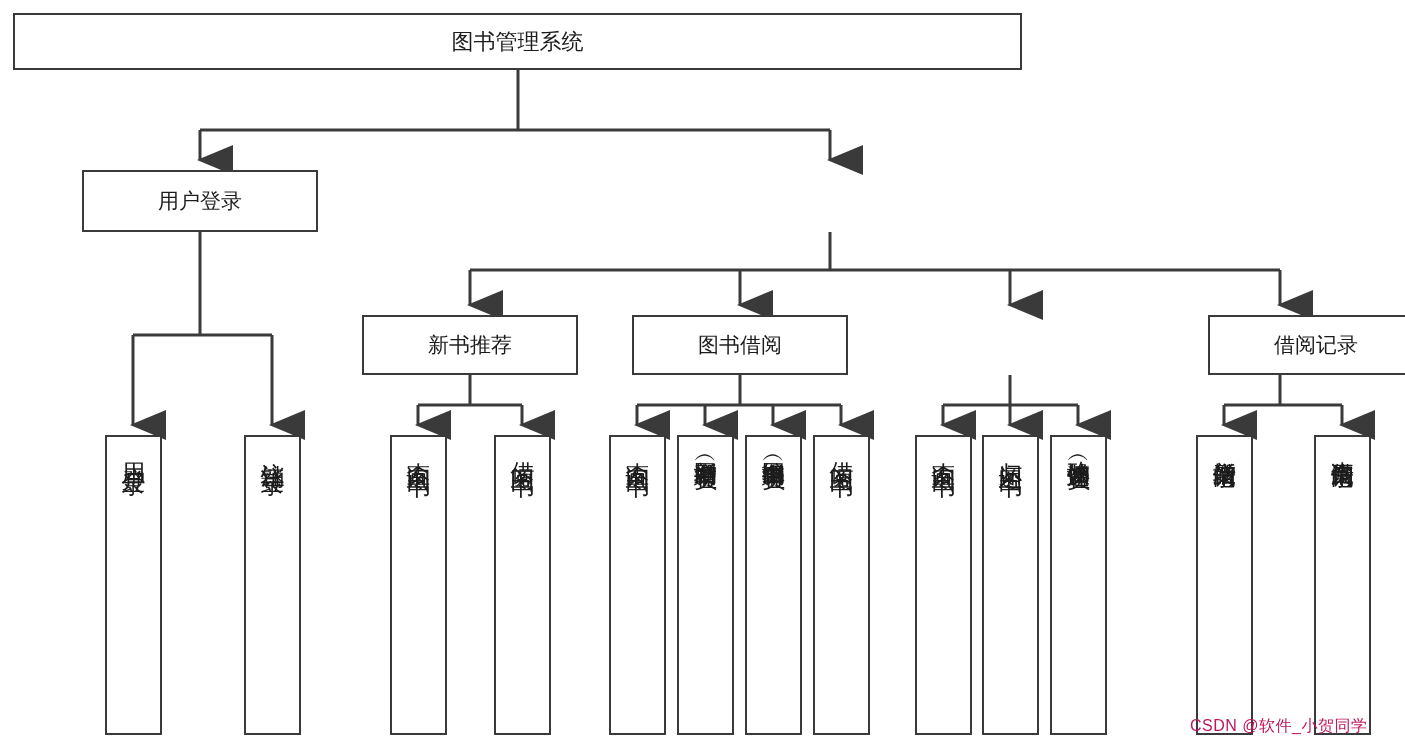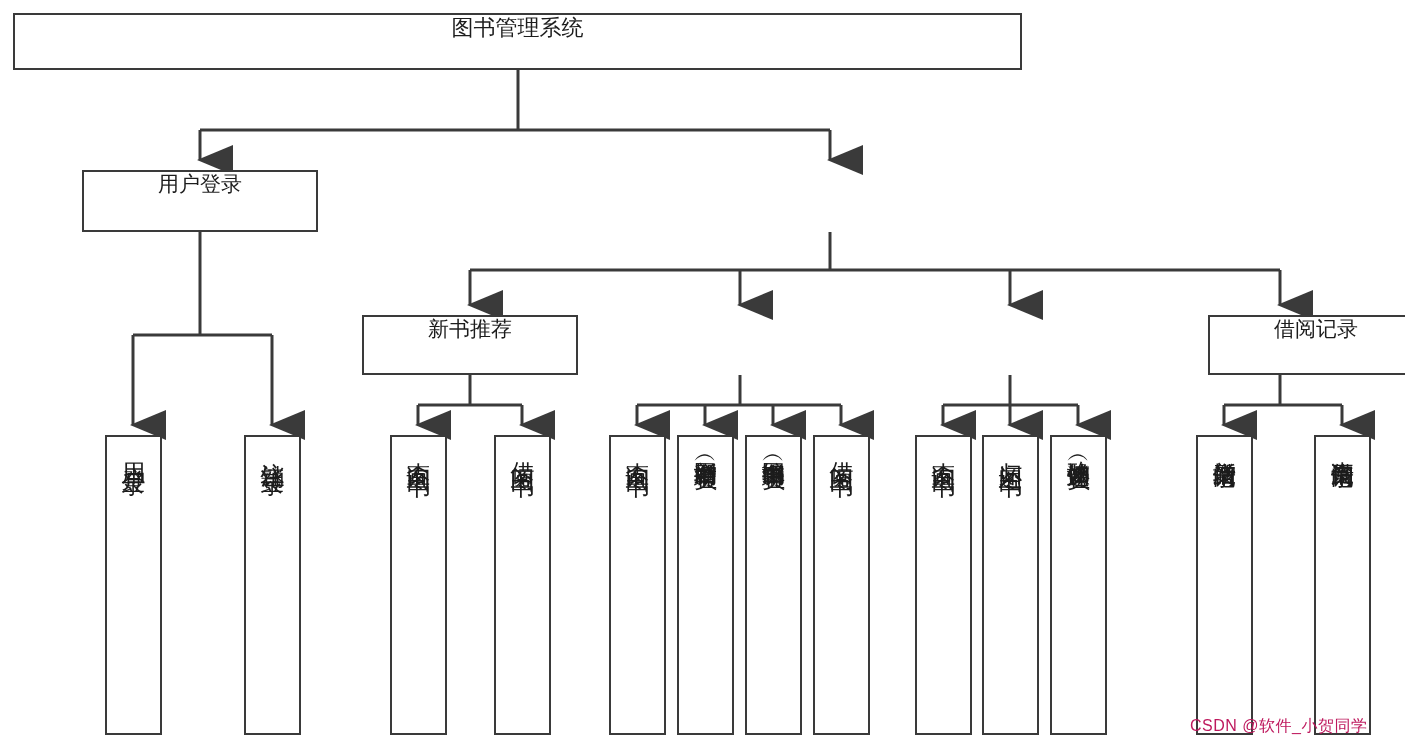--- a/index.html
+++ b/index.html
@@ -24,20 +24,21 @@
     width: 1405px;
     height: 747px;
     pointer-events: none;
   }
   .node {
     position: absolute;
     box-sizing: border-box;
     background: #ffffff;
     border: 2px solid #3a3a3a;
     display: flex;
+    align-items: center;
     justify-content: center;
     color: #1c1c1c;
   }
   .node-label {
     display: block;
     line-height: 1.18;
     text-align: center;
     white-space: nowrap;
   }
   
@@ -161,20 +162,23 @@
     <span class="node-label">图书管理系统</span>
   </div>
 
   <div class="node lvl1" style="left:82px;">
     <span class="node-label">用户登录</span>
   </div>
 
   <div class="node lvl2" style="left:362px;">
     <span class="node-label">新书推荐</span>
   </div>
+  <div class="node lvl2" style="left:632px;">
+    <span class="node-label">图书借阅</span>
+  </div>
   <div class="node lvl2" style="left:1208px;">
     <span class="node-label">借阅记录</span>
   </div>
 
   <div class="node leaf" style="left:105px;">
     <span class="node-label">用户登录</span>
   </div>
   <div class="node leaf" style="left:244px;">
     <span class="node-label">注销登录</span>
   </div>

